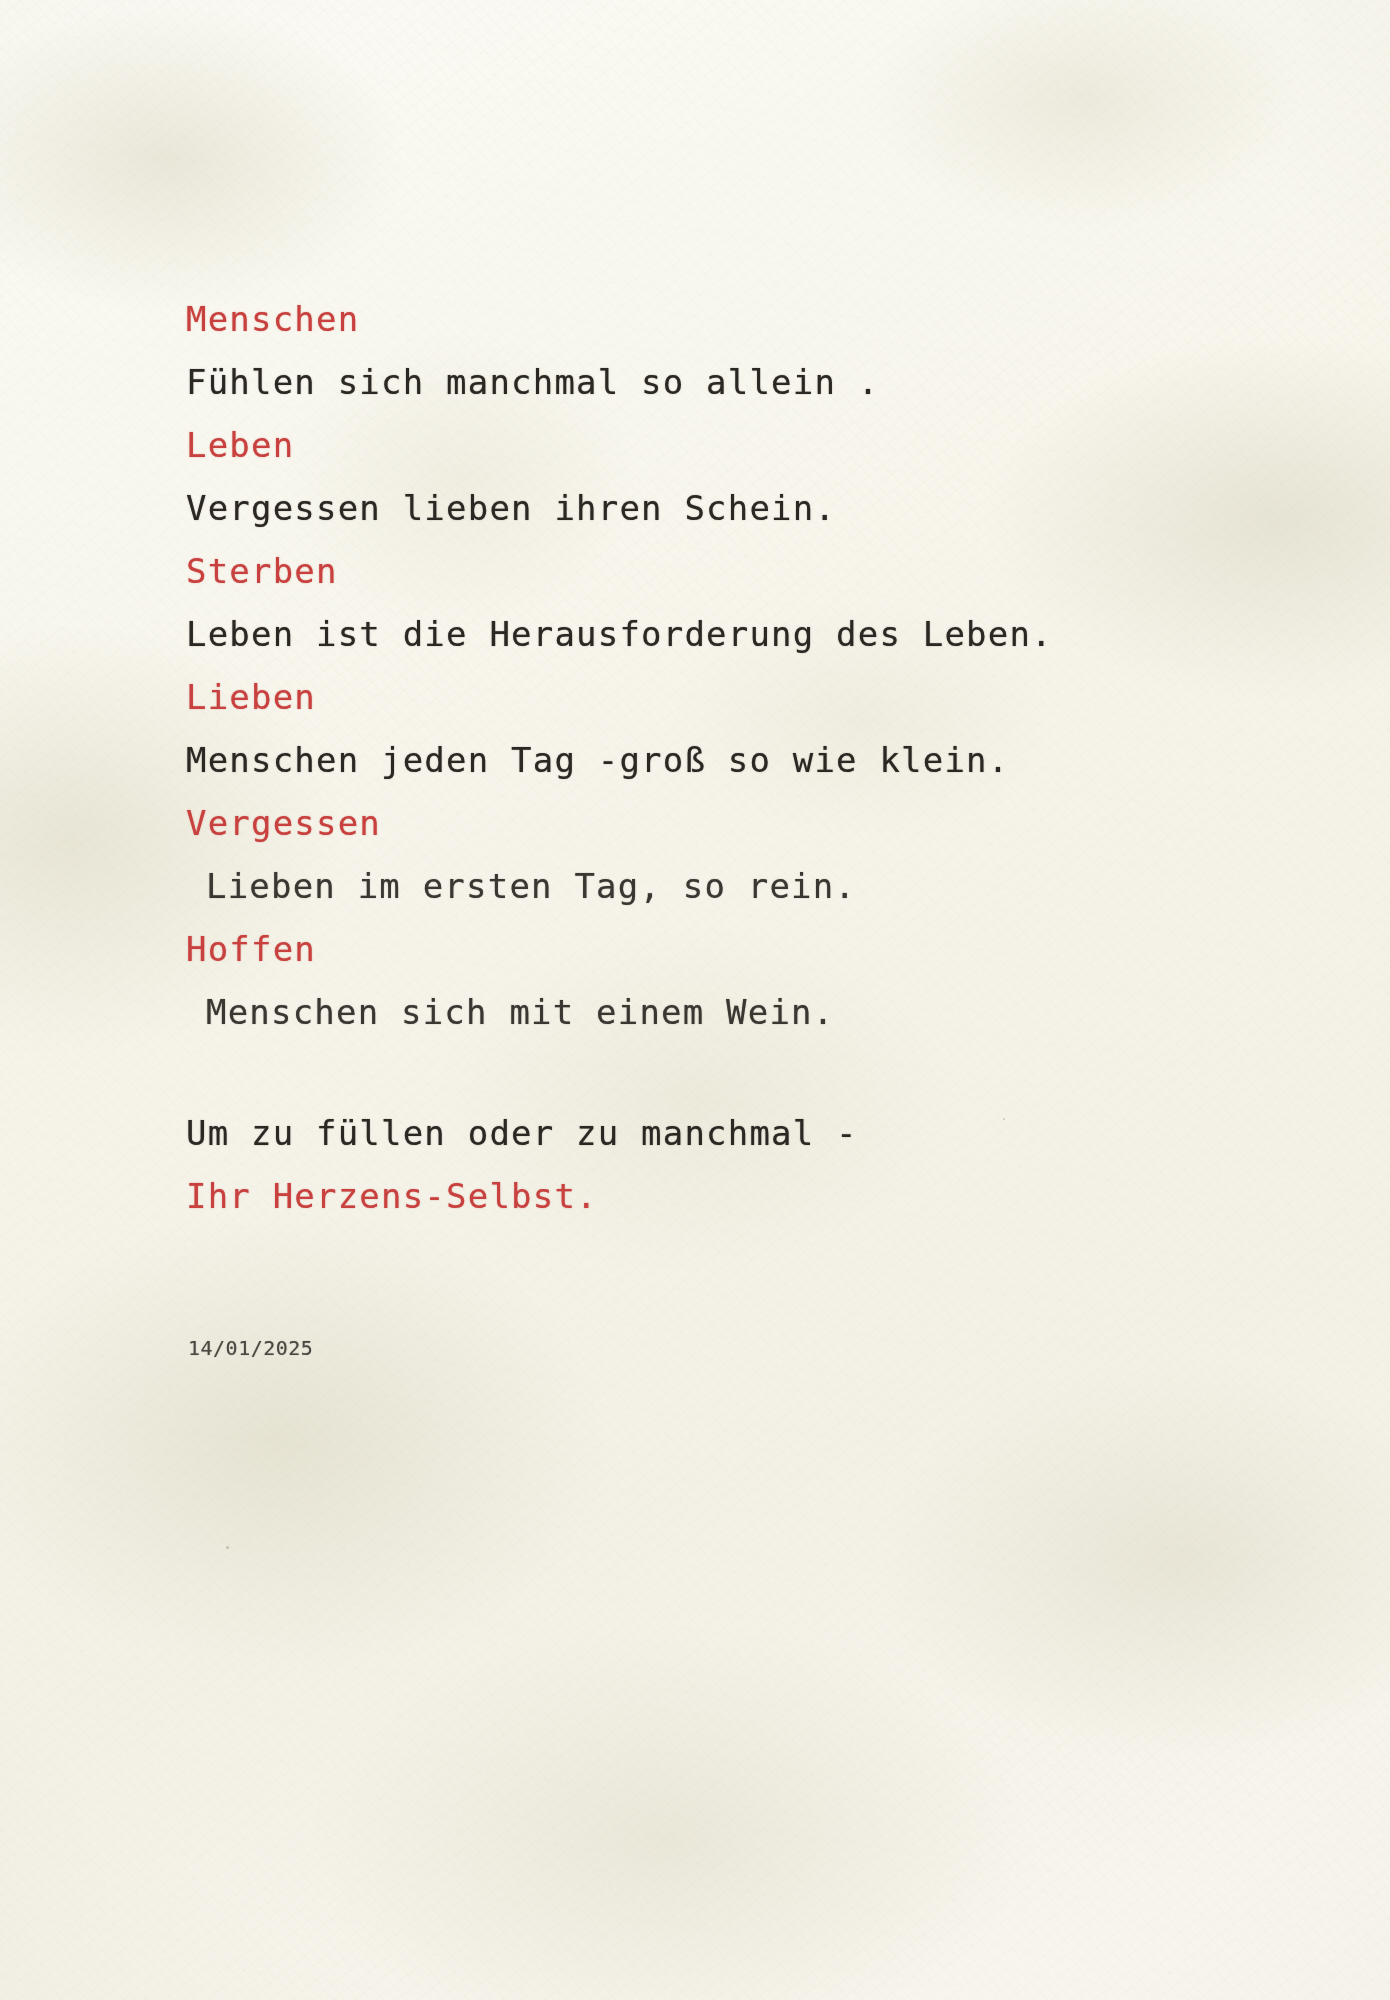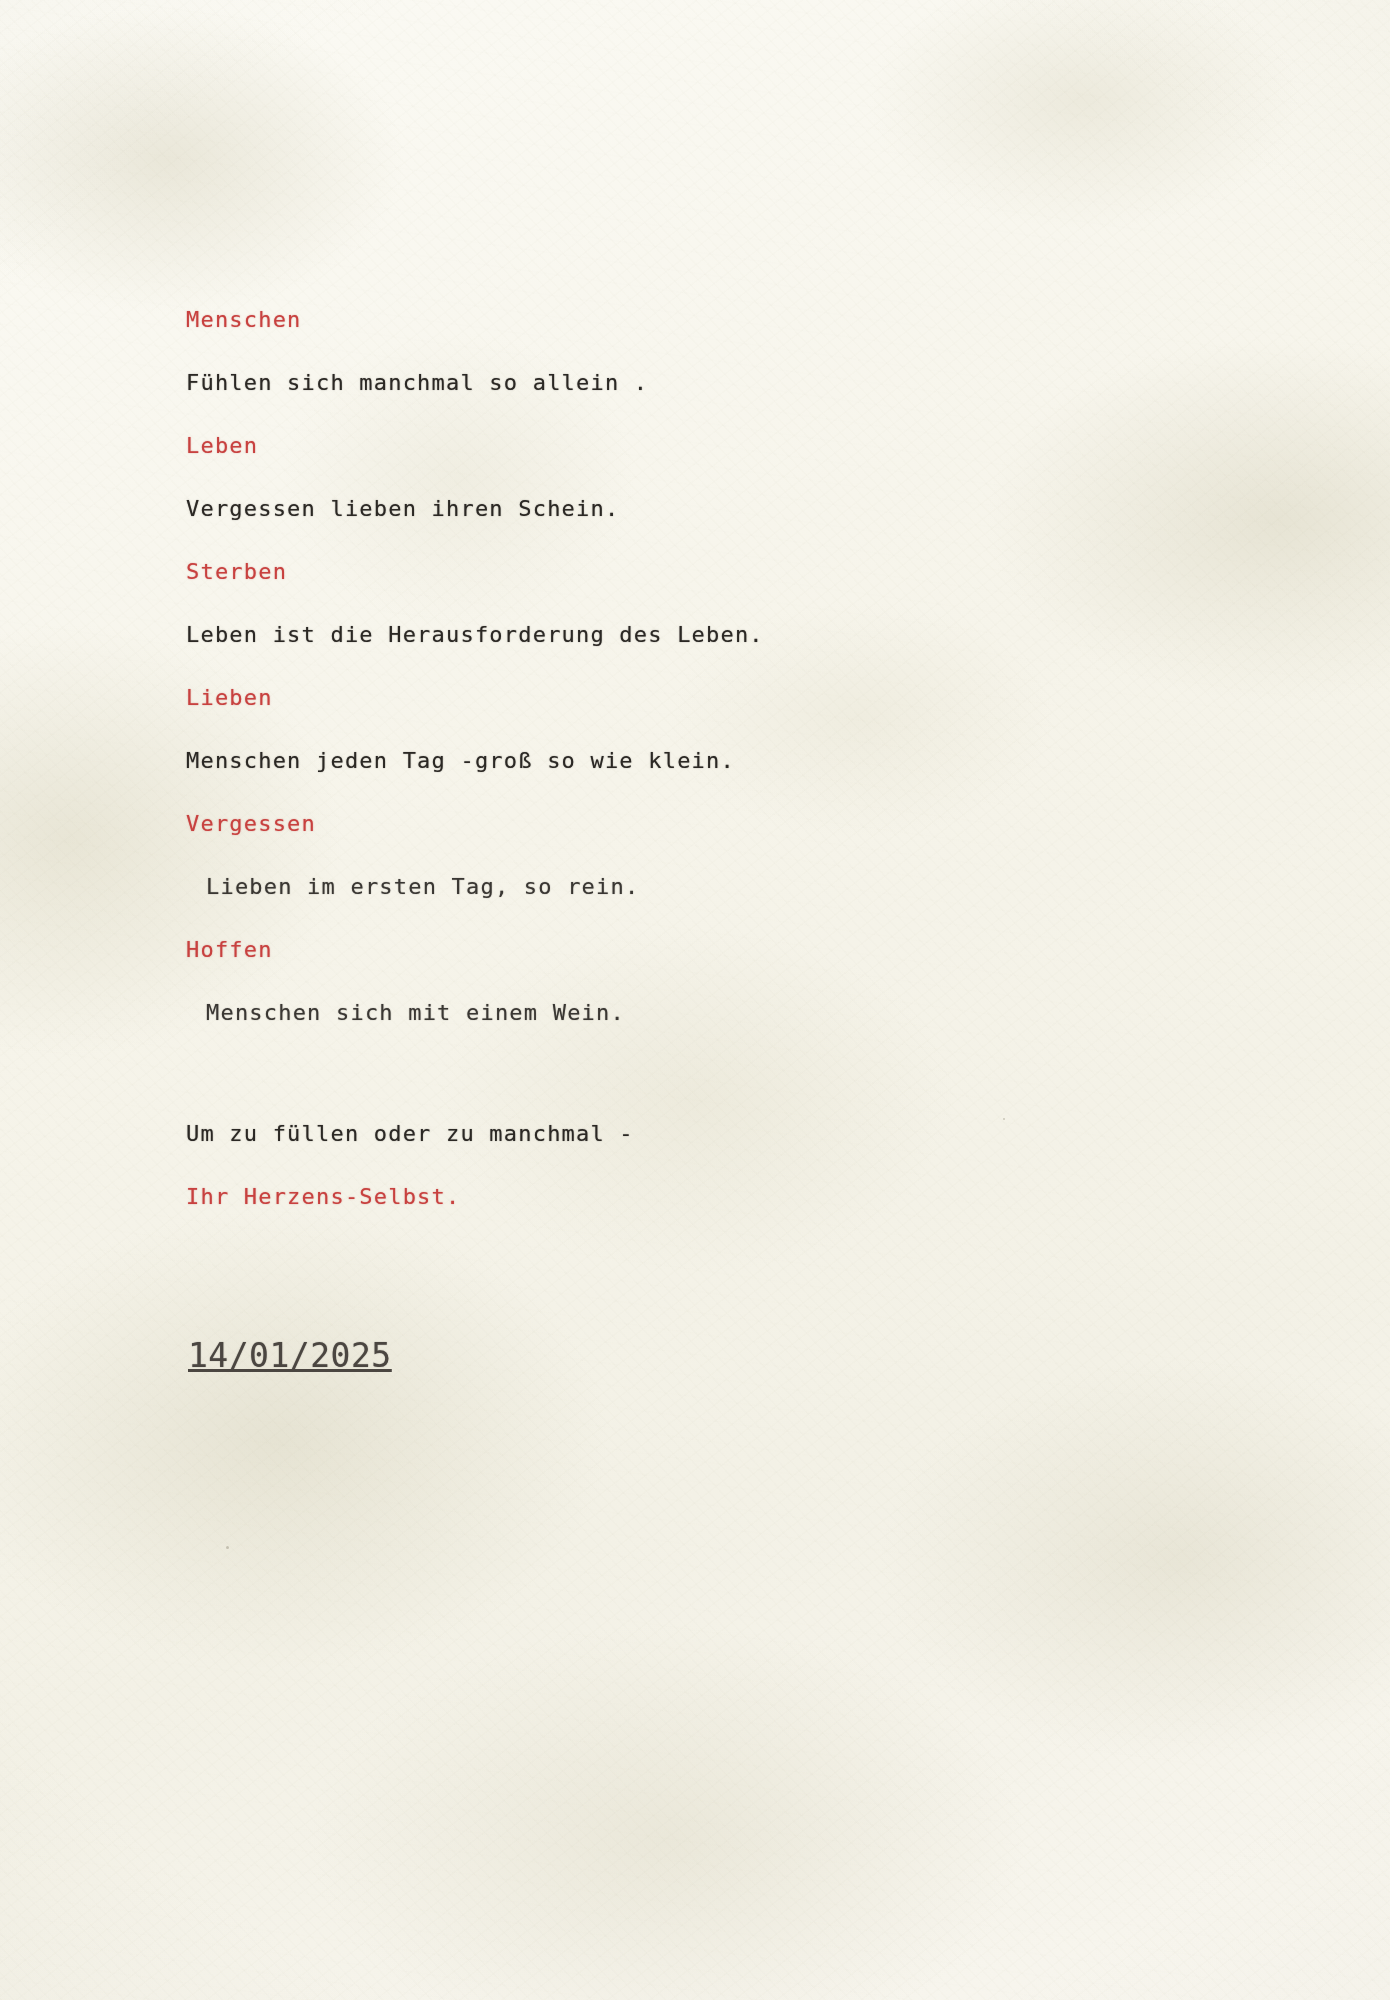--- a/index.html
+++ b/index.html
@@ -45,21 +45,21 @@
       radial-gradient(ellipse 120% 95% at 50% 50%, rgba(255,255,255,0) 55%, rgba(190,186,160,0.22) 100%);
   }
   .poem {
     position: absolute;
     left: 186px;
     top: 288px;
     width: 1060px;
   }
   .line {
     font-family: "DejaVu Sans Mono", monospace;
-    font-size: 22px;
+    font-size: 34px;
     letter-spacing: 1.2px;
     line-height: 63px;
     white-space: pre;
     margin: 0;
   }
   .line.black {
     color: #2b2824;
     text-shadow: 0 0 1.2px rgba(40,36,32,0.55);
   }
   .line.red {
@@ -74,26 +74,25 @@
     height: 58px;
   }
   .closing {
     margin-top: 0;
   }
   .date {
     position: absolute;
     left: 188px;
     top: 1336px;
     font-family: "DejaVu Sans Mono", monospace;
-    font-size: 33px;
+    font-size: 20px;
     letter-spacing: 0.5px;
     color: #3a3531;
     opacity: .9;
     text-shadow: 0 0 1.2px rgba(40,36,32,0.45);
-    text-decoration: underline;
   }
   .speck {
     position: absolute;
     width: 3px;
     height: 3px;
     border-radius: 50%;
     background: rgba(120,114,92,0.35);
   }
 </style>
 </head>

